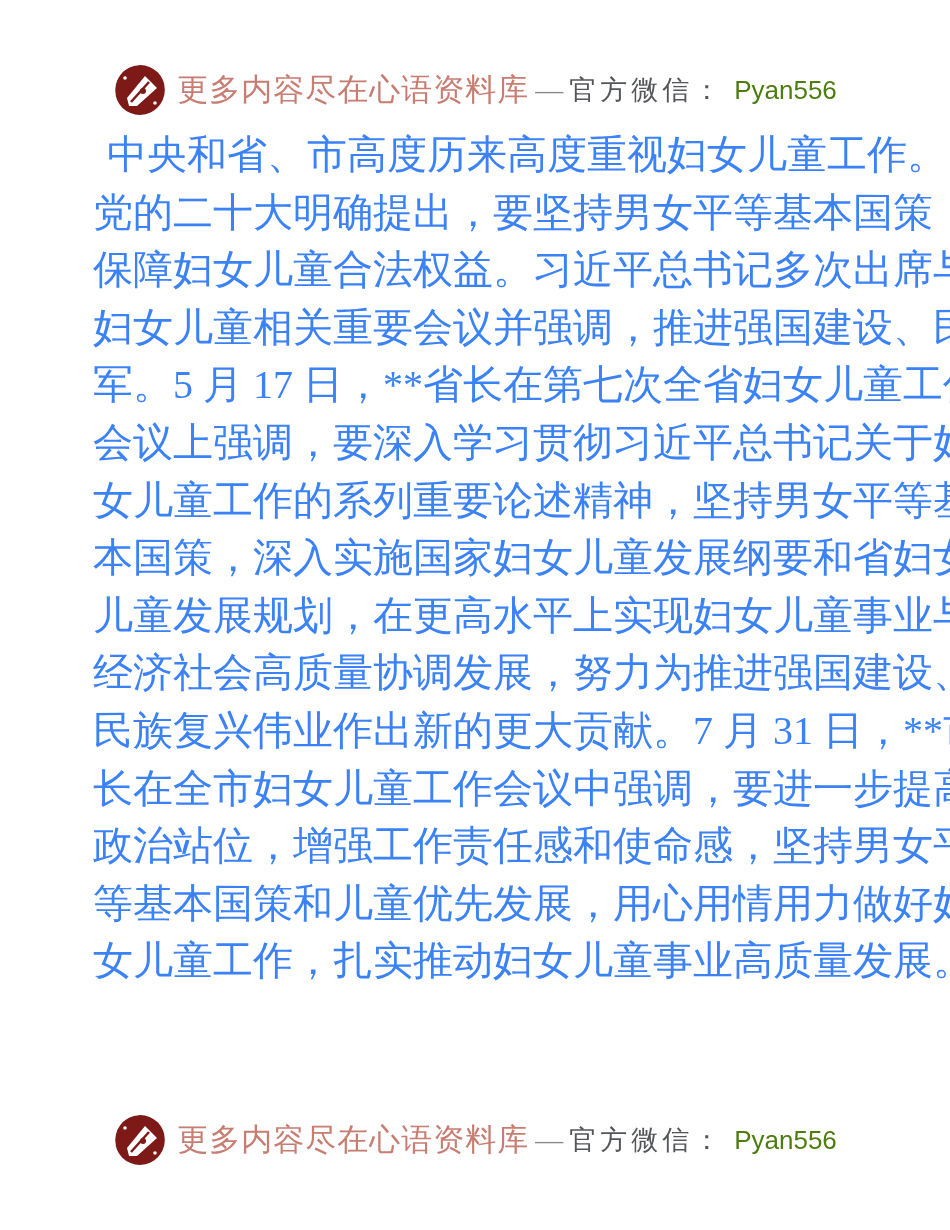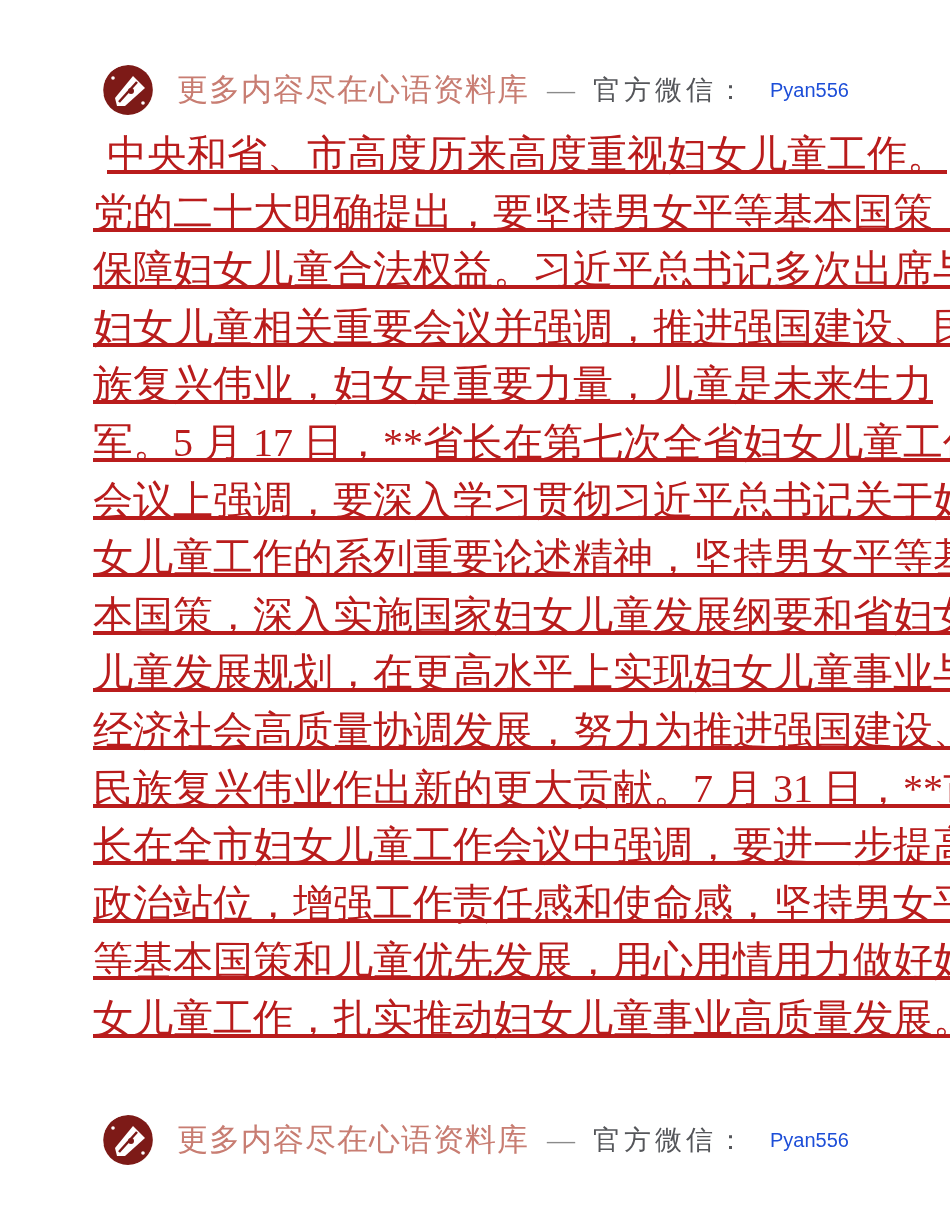--- a/index.html
+++ b/index.html
@@ -10,21 +10,21 @@
     height: 1230px;
     background: #ffffff;
     overflow: hidden;
     font-family: "Liberation Serif", "DejaVu Serif", serif;
   }
   
   .watermark {
     display: flex;
     align-items: center;
     justify-content: center;
-    gap: 22px;
+    gap: 10px;
     height: 56px;
   }
   .watermark.top { padding-top: 62px; }
   .watermark.bottom { position: absolute; left: 0; right: 0; top: 1112px; }
   .wm-logo { width: 54px; height: 56px; flex: 0 0 auto; }
   .wm-brand {
     color: #c87d72;
     font-size: 31px;
     letter-spacing: 1px;
     font-family: "Liberation Serif", "DejaVu Serif", serif;
@@ -37,30 +37,29 @@
     white-space: nowrap;
   }
   .wm-label {
     color: #55565a;
     font-size: 27px;
     letter-spacing: 4px;
     font-family: "Liberation Serif", "DejaVu Serif", serif;
     white-space: nowrap;
   }
   .wm-id {
-    color: #1d4ed8;
-    font-size: 20px;
+    color: #4d7c0f;
+    font-size: 26px;
     font-family: "Liberation Sans", "DejaVu Sans", sans-serif;
     white-space: nowrap;
   }
   
   .doc-body {
     margin: 8px 93px 0 93px;
-    color: #b91c1c;
-    text-decoration: underline;
+    color: #3b82f6;
   }
   .doc-line {
     font-size: 40px;
     height: 57.6px;
     line-height: 57.6px;
     text-align: justify;
     text-align-last: justify;
     text-justify: inter-character;
     white-space: nowrap;
     font-weight: normal;
@@ -89,21 +88,20 @@
     <span class="wm-sep">—</span>
     <span class="wm-label">官方微信：</span>
     <span class="wm-id">Pyan556</span>
   </div>
 
   <div class="doc-body">
     <div class="doc-line indent">中央和省、市高度历来高度重视妇女儿童工作。</div>
     <div class="doc-line">党的二十大明确提出，要坚持男女平等基本国策，</div>
     <div class="doc-line">保障妇女儿童合法权益。习近平总书记多次出席与</div>
     <div class="doc-line">妇女儿童相关重要会议并强调，推进强国建设、民</div>
-    <div class="doc-line">族复兴伟业，妇女是重要力量，儿童是未来生力</div>
     <div class="doc-line">军。5 月 17 日，**省长在第七次全省妇女儿童工作</div>
     <div class="doc-line">会议上强调，要深入学习贯彻习近平总书记关于妇</div>
     <div class="doc-line">女儿童工作的系列重要论述精神，坚持男女平等基</div>
     <div class="doc-line">本国策，深入实施国家妇女儿童发展纲要和省妇女</div>
     <div class="doc-line">儿童发展规划，在更高水平上实现妇女儿童事业与</div>
     <div class="doc-line">经济社会高质量协调发展，努力为推进强国建设、</div>
     <div class="doc-line">民族复兴伟业作出新的更大贡献。7 月 31 日，**市</div>
     <div class="doc-line">长在全市妇女儿童工作会议中强调，要进一步提高</div>
     <div class="doc-line">政治站位，增强工作责任感和使命感，坚持男女平</div>
     <div class="doc-line">等基本国策和儿童优先发展，用心用情用力做好妇</div>

